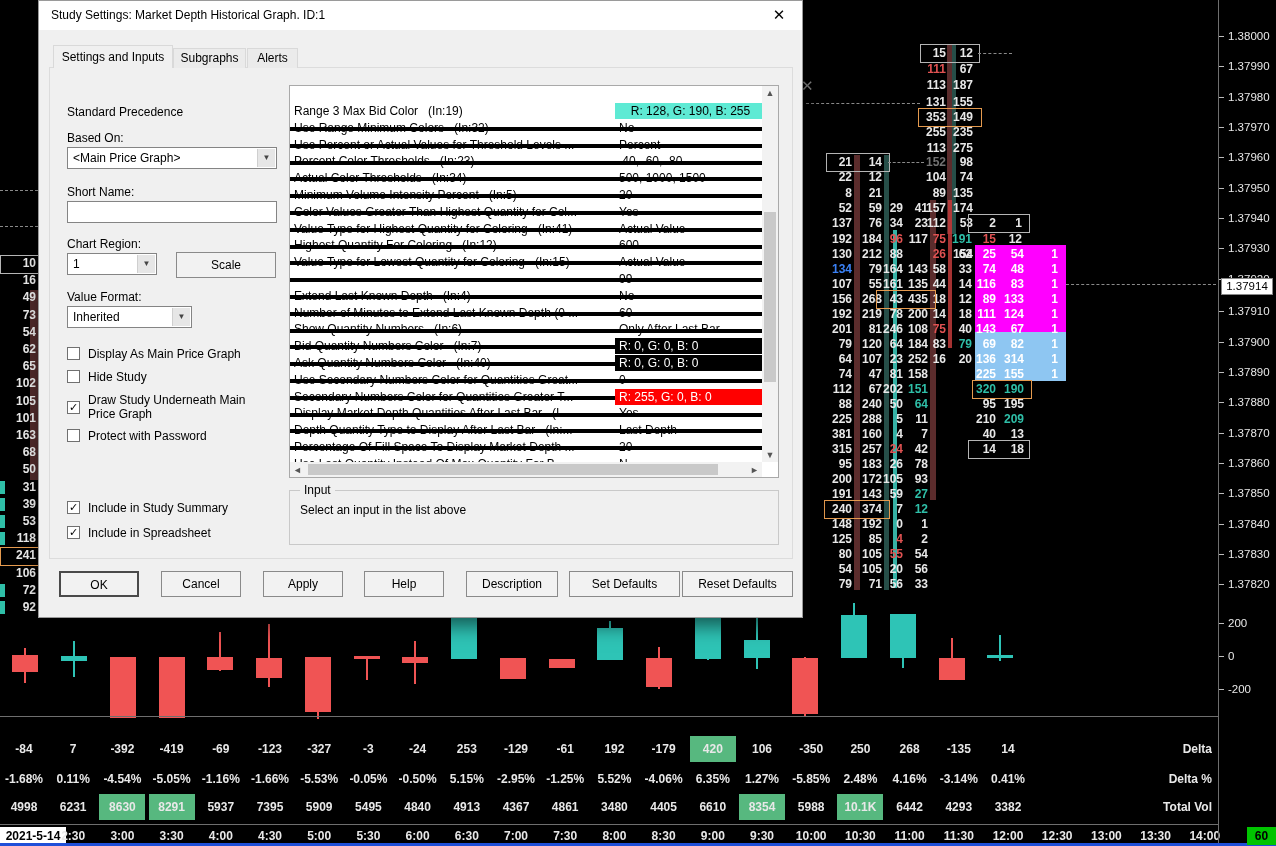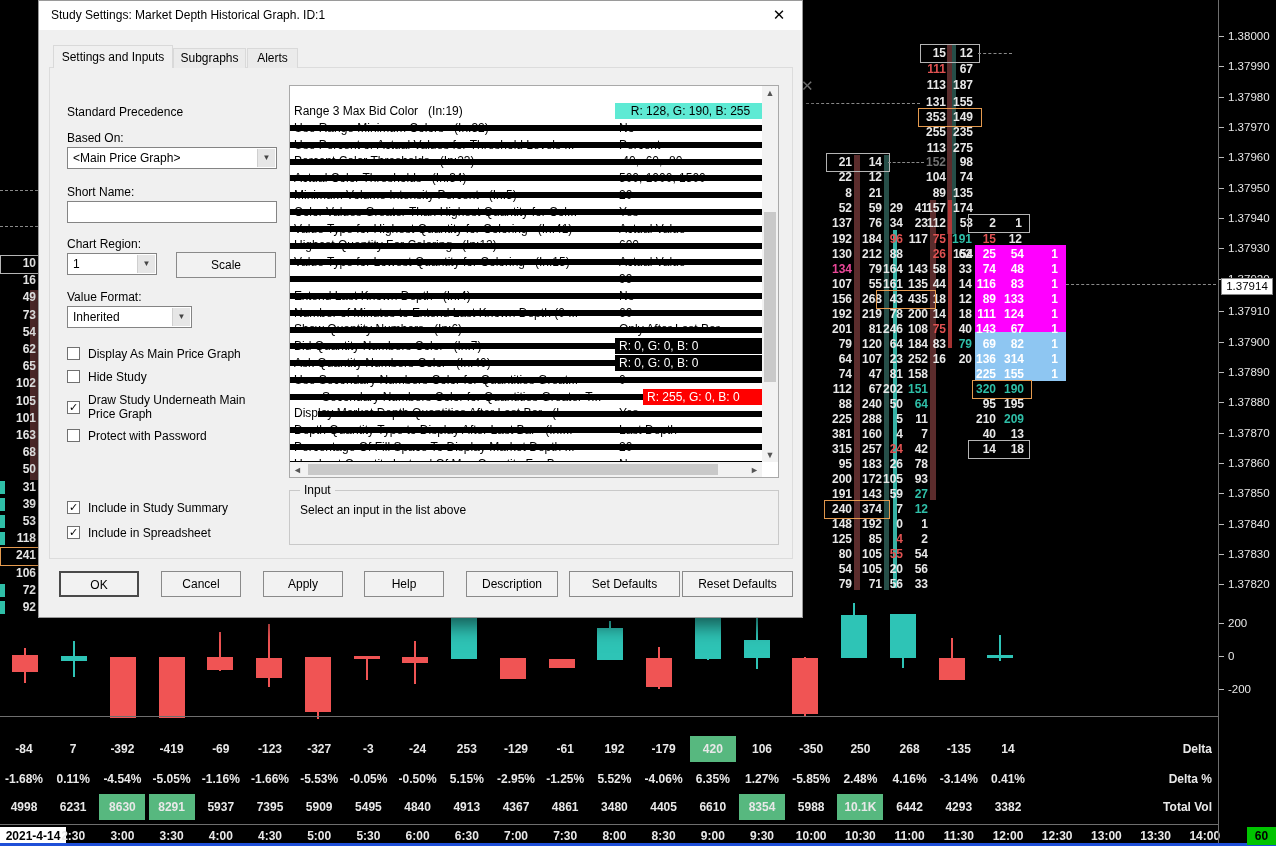--- a/index.html
+++ b/index.html
@@ -38,21 +38,21 @@
   .tin{position:absolute;background:#fff;border:1px solid #848484;box-sizing:border-box;height:22px;}
   .pbtn{position:absolute;height:26px;background:#f2f2f2;border:1px solid #8a8a8a;box-sizing:border-box;
         text-align:center;line-height:24px;font-size:12px;cursor:pointer;}
   .cb{position:absolute;width:13px;height:13px;background:#fff;border:1px solid #707070;box-sizing:border-box;
       font-size:11px;line-height:11px;text-align:center;color:#000;}
   .cblbl{position:absolute;font-size:12px;color:#000;}
   #ilist{position:absolute;left:250px;top:84px;width:490px;height:393px;background:#fff;
          border:1px solid #a9a9a9;box-sizing:border-box;overflow:hidden;}
   #ilhead{position:absolute;left:0;top:0;right:0;height:17px;background:#f2f2f2;border-bottom:1px solid #d5d5d5;}
   .ihn{position:absolute;top:1px;font-size:12px;font-weight:400;color:#222;}
-  .irow{position:absolute;left:0;width:472px;height:28px;box-sizing:border-box;border-bottom:6px solid #000000;padding-left:15px;}
+  .irow{position:absolute;left:0;width:472px;height:28px;box-sizing:border-box;border-bottom:4px solid #000000;padding-left:15px;}
   .irow .n{position:absolute;left:4px;top:1px;width:318px;overflow:hidden;white-space:pre;font-size:12px;}
   .irow .v{position:absolute;left:325px;top:0;width:147px;height:16px;padding:1px 0 0 4px;box-sizing:border-box;
            white-space:nowrap;overflow:hidden;font-size:12px;}
   .vscroll{position:absolute;background:#f2f2f2;}
   .sarrow{position:absolute;color:#555;font-size:9px;text-align:center;}
   .thumb{position:absolute;background:#c9c9c9;}
   #igroup{position:absolute;left:250px;top:489px;width:490px;height:55px;border:1px solid #c9c9c9;background:#f0f0f0;box-sizing:border-box;}
   #igroup .gt{position:absolute;left:10px;top:-8px;background:#f0f0f0;padding:0 4px;font-size:12px;}
   #igroup .gtx{position:absolute;left:10px;top:12px;font-size:12px;}
 </style>
@@ -166,21 +166,21 @@
       <div class="num" style="left: 978px; top: 232px; color: rgb(232, 232, 232);">12</div>
       <div class="num" style="left: 808px; top: 247px; color: rgb(232, 232, 232);">130</div>
       <div class="num" style="left: 838px; top: 247px; color: rgb(232, 232, 232);">212</div>
       <div class="num" style="left: 859px; top: 247px; color: rgb(232, 232, 232);">88</div>
       <div class="num" style="left: 884px; top: 247px; color: rgb(232, 232, 232); padding-left: 45px;">154</div>
       <div class="num" style="left: 902px; top: 247px; color: rgb(224, 82, 82);">26</div>
       <div class="num" style="left: 928px; top: 247px; color: rgb(232, 232, 232);">62</div>
       <div class="num" style="left: 952px; top: 247px; color: rgb(255, 255, 255);">25</div>
       <div class="num" style="left: 980px; top: 247px; color: rgb(255, 255, 255);">54</div>
       <div class="num" style="left: 1014px; top: 247px; color: rgb(255, 255, 255);">1</div>
-      <div class="num" style="left: 808px; top: 262px; color: #ec4899;">134</div>
+      <div class="num" style="left: 808px; top: 262px; color: #3b82f6;">134</div>
       <div class="num" style="left: 838px; top: 262px; color: rgb(232, 232, 232);">79</div>
       <div class="num" style="left: 859px; top: 262px; color: rgb(232, 232, 232);">164</div>
       <div class="num" style="left: 884px; top: 262px; color: rgb(232, 232, 232);">143</div>
       <div class="num" style="left: 902px; top: 262px; color: rgb(232, 232, 232);">58</div>
       <div class="num" style="left: 928px; top: 262px; color: rgb(232, 232, 232);">33</div>
       <div class="num" style="left: 952px; top: 262px; color: rgb(255, 255, 255);">74</div>
       <div class="num" style="left: 980px; top: 262px; color: rgb(255, 255, 255);">48</div>
       <div class="num" style="left: 1014px; top: 262px; color: rgb(255, 255, 255);">1</div>
       <div class="num" style="left: 808px; top: 277px; color: rgb(232, 232, 232);">107</div>
       <div class="num" style="left: 838px; top: 277px; color: rgb(232, 232, 232);">55</div>
@@ -453,21 +453,21 @@
       <div class="cell" style="left: 591.4px; top: 794px; background: transparent;">3480</div>
       <div class="cell" style="left: 640.6px; top: 794px; background: transparent;">4405</div>
       <div class="cell" style="left: 689.8px; top: 794px; background: transparent;">6610</div>
       <div class="cell" style="left: 739px; top: 794px; background: rgb(87, 184, 127);">8354</div>
       <div class="cell" style="left: 788.2px; top: 794px; background: transparent;">5988</div>
       <div class="cell" style="left: 837.4px; top: 794px; background: rgb(87, 184, 127);">10.1K</div>
       <div class="cell" style="left: 886.6px; top: 794px; background: transparent;">6442</div>
       <div class="cell" style="left: 935.8px; top: 794px; background: transparent;">4293</div>
       <div class="cell" style="left: 985px; top: 794px; background: transparent;">3382</div>
       <div class="cell" style="left: 1092px; top: 794px; width: 120px; text-align: right;">Total Vol</div>
-      <div class="tlbl" style="left: 0px; top: 827px; width: 66px; background: rgb(255, 255, 255); color: rgb(0, 0, 0);">2021-4-14</div>
+      <div class="tlbl" style="left: 0px; top: 827px; width: 66px; background: rgb(255, 255, 255); color: rgb(0, 0, 0);">2021-5-14</div>
       <div class="tlbl" style="left: 51.2px; top: 827px; width: 44px;">2:30</div>
       <div class="tlbl" style="left: 100.4px; top: 827px; width: 44px;">3:00</div>
       <div class="tlbl" style="left: 149.6px; top: 827px; width: 44px;">3:30</div>
       <div class="tlbl" style="left: 198.8px; top: 827px; width: 44px;">4:00</div>
       <div class="tlbl" style="left: 248px; top: 827px; width: 44px;">4:30</div>
       <div class="tlbl" style="left: 297.2px; top: 827px; width: 44px;">5:00</div>
       <div class="tlbl" style="left: 346.4px; top: 827px; width: 44px;">5:30</div>
       <div class="tlbl" style="left: 395.6px; top: 827px; width: 44px;">6:00</div>
       <div class="tlbl" style="left: 444.8px; top: 827px; width: 44px;">6:30</div>
       <div class="tlbl" style="left: 494px; top: 827px; width: 44px;">7:00</div>
@@ -597,21 +597,21 @@
             <div class="v" style="background: rgb(0, 0, 0); color: rgb(255, 255, 255);">R: 0, G: 0, B: 0</div>
           </div>
           <div class="irow" style="top: 252px;">
             <div class="n">Ask Quantity Numbers Color   (In:40)</div>
             <div class="v" style="background: rgb(0, 0, 0); color: rgb(255, 255, 255);">R: 0, G: 0, B: 0</div>
           </div>
           <div class="irow" style="top: 268.8px;">
             <div class="n">Use Secondary Numbers Color for Quantities Great...</div>
             <div class="v">0</div>
           </div>
-          <div class="irow" style="top: 285.6px; margin-left: 28px;">
+          <div class="irow" style="top: 285.6px;">
             <div class="n">Secondary Numbers Color for Quantities Greater T...</div>
             <div class="v" style="background: rgb(255, 0, 0); color: rgb(255, 255, 255);">R: 255, G: 0, B: 0</div>
           </div>
           <div class="irow" style="top: 302.4px;">
             <div class="n">Display Market Depth Quantities After Last Bar   (I...</div>
             <div class="v">Yes</div>
           </div>
           <div class="irow" style="top: 319.2px;">
             <div class="n">Depth Quantity Type to Display After Last Bar   (In:...</div>
             <div class="v">Last Depth</div>

